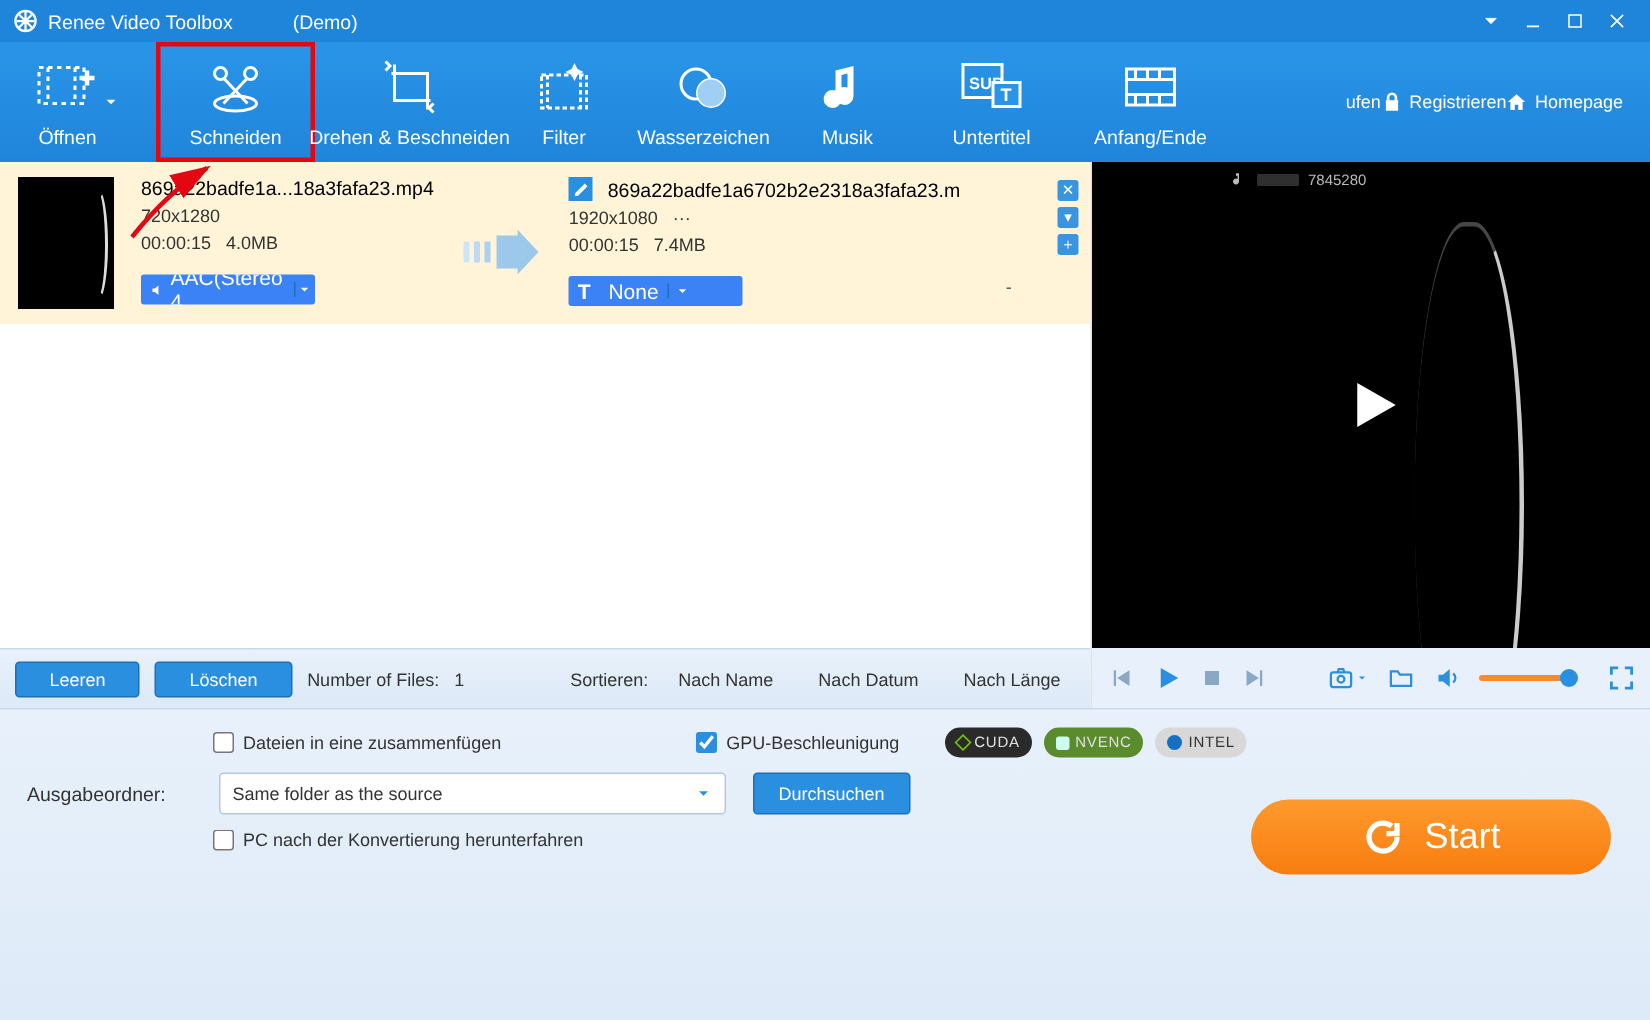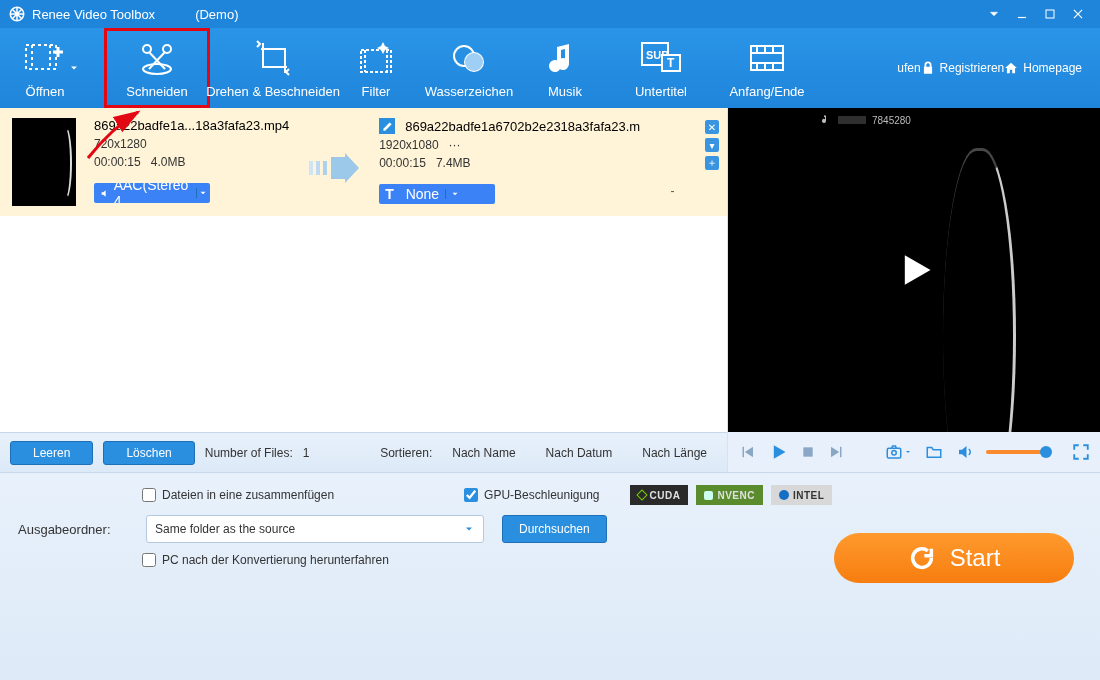--- a/index.html
+++ b/index.html
@@ -51,21 +51,21 @@
 .preview .controls { height:40px; display:flex; align-items:center; gap:12px; padding:0 10px; }
 .cicon { cursor:pointer; display:flex; align-items:center; }
 .volslider { position:relative; width:70px; height:4px; background:#fb8a2e; border-radius:2px; }
 .volslider::after { content:""; position:absolute; right:-4px; top:-4px; width:12px; height:12px; border-radius:50%; background:#2b8fe0; }
 
 .footer { height: 231px; background: linear-gradient(#e8f1fb,#dce9f7); border-top: 1px solid #c5d7ea; padding: 12px 18px 10px 18px; font-size: 13px; color:#333; position:relative; }
 .frow { display:flex; align-items:center; gap:18px; margin-bottom: 10px; }
 .check { display:flex; align-items:center; gap:6px; font-size:12px; }
 .check input { width:14px; height:14px; accent-color:#2b8fe0; }
 .gpu-badges { display:flex; gap:8px; }
-.badge { height:20px; padding:0 8px; background:#2a2a2a; color:#e0e0e0; font-size:10px; font-weight:bold; display:flex; align-items:center; gap:4px; border-radius:0; letter-spacing:.5px; }
+.badge { height:20px; padding:0 8px; background:#2a2a2a; color:#e0e0e0; font-size:10px; font-weight:normal; display:flex; align-items:center; gap:4px; border-radius:10px; letter-spacing:.5px; }
 .badge.light { background:#d8d8d8; color:#333; }
 .outlabel { width: 110px; font-size:13px; }
 .combo { flex: 0 0 338px; height:28px; background:#fff; border:1px solid #b5c8dd; border-radius:3px; display:flex; align-items:center; padding:0 8px; font-size:12px; color:#2a6fb5; cursor:pointer; justify-content:space-between; }
 .btnrow { display:flex; gap:21px; }
 .midbtn { height:28px; padding:0 16px; background:#2b8fe0; color:#fff; border:1px solid #1f6fb8; border-radius:3px; font-size:12px; cursor:pointer; display:flex; align-items:center; }
 .startbtn { position:absolute; right:26px; top:60px; width:240px; height:50px; background:linear-gradient(#ff9a2e,#f77d0f); border-radius:25px; color:#fff; font-size:24px; display:flex; align-items:center; justify-content:center; gap:14px; cursor:pointer; }
 
 svg { display:block; }
 </style>
 </head>

